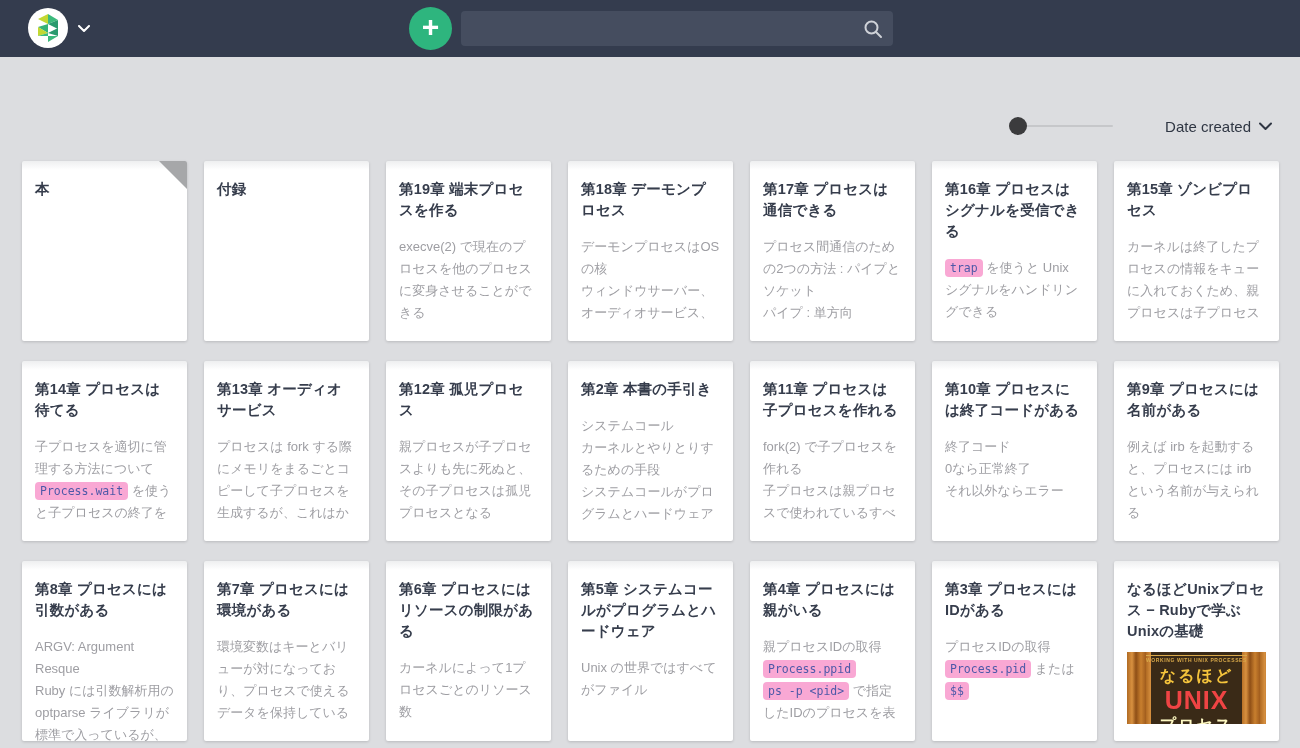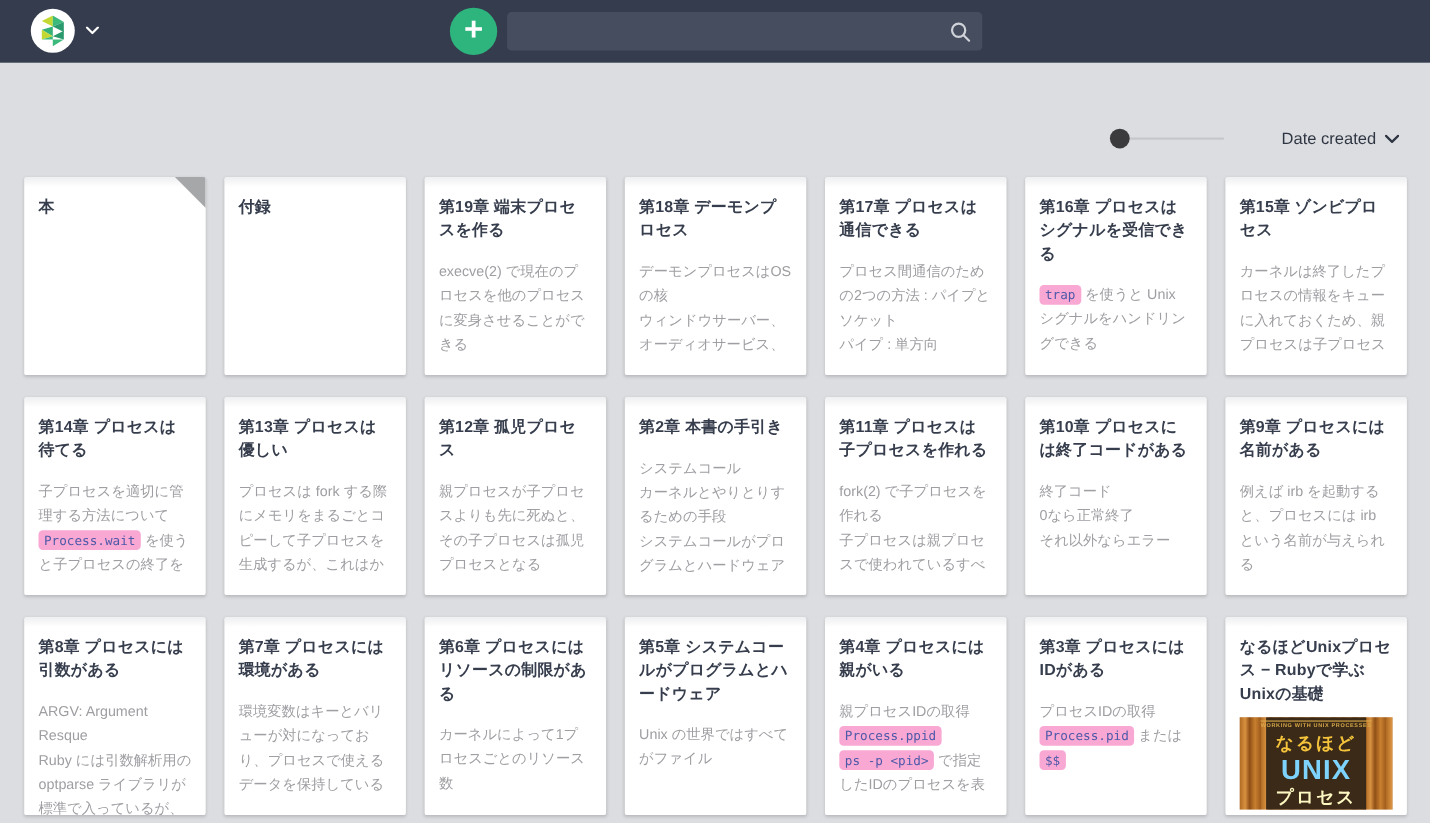--- a/index.html
+++ b/index.html
@@ -93,36 +93,36 @@
     font-size:13px; color:#9e9ea3; line-height:22px;
   }
   .chip {
     font-family:"DejaVu Sans Mono","Liberation Mono",monospace;
     font-size:11.5px; color:#4e59a8; background:#f9a8d4;
     border-radius:4px; padding:2px 5px;
   }
 
   
   .cover {
-    margin-top:10px; height:84px; position:relative; overflow:hidden;
+    margin-top:10px; height:72px; position:relative; overflow:hidden;
     background:repeating-linear-gradient(90deg,
       #b06a22 0px,#d89140 5px,#8f4f16 9px,#c87f2e 14px,#a05c1d 19px);
   }
   .cover-center {
     position:absolute; left:24px; right:24px; top:0; bottom:-20px;
     background:#3a2a17; display:flex; flex-direction:column; align-items:center;
     padding-top:3px;
   }
   .cover-top {
     color:#d9a94a; font-size:5px; letter-spacing:0.6px; white-space:nowrap;
     border-top:1px solid #d9a94a; padding-top:1px; margin-bottom:3px;
     font-weight:bold;
   }
   .cover-l0 { color:#f5c43c; font-size:16px; font-weight:bold; letter-spacing:2px; }
-  .cover-l1 { color:#7dd3fc; font-size:25px; font-weight:bold; letter-spacing:1px; line-height:1.1; }
+  .cover-l1 { color:#ef4444; font-size:25px; font-weight:bold; letter-spacing:1px; line-height:1.1; }
   .cover-l2 { color:#fef9c3; font-size:16px; font-weight:bold; letter-spacing:2px; }
 </style>
 </head>
 <body>
 
 <div class="header">
   <div class="logo-btn">
     <span class="logo-circle">
       <svg width="26" height="28" viewBox="0 0 26 28">
         <polygon points="3,5 13,0 13,10" fill="#c3d832"></polygon>
@@ -213,21 +213,21 @@
       </div>
     </div>
     <div class="card">
       <div class="card-title">第14章 プロセスは待てる</div>
       <div class="card-desc">
         <div class="line"><span>子プロセスを適切に管理する方法について</span></div>
         <div class="line"><code class="chip">Process.wait</code><span> を使うと子プロセスの終了を</span></div>
       </div>
     </div>
     <div class="card">
-      <div class="card-title">第13章 プロセスは優しい</div>
+      <div class="card-title">第13章 オーディオサービス</div>
       <div class="card-desc">
         <div class="line"><span>プロセスは fork する際にメモリをまるごとコピーして子プロセスを生成するが、これはか</span></div>
       </div>
     </div>
     <div class="card">
       <div class="card-title">第12章 孤児プロセス</div>
       <div class="card-desc">
         <div class="line"><span>親プロセスが子プロセスよりも先に死ぬと、その子プロセスは孤児プロセスとなる</span></div>
       </div>
     </div>

